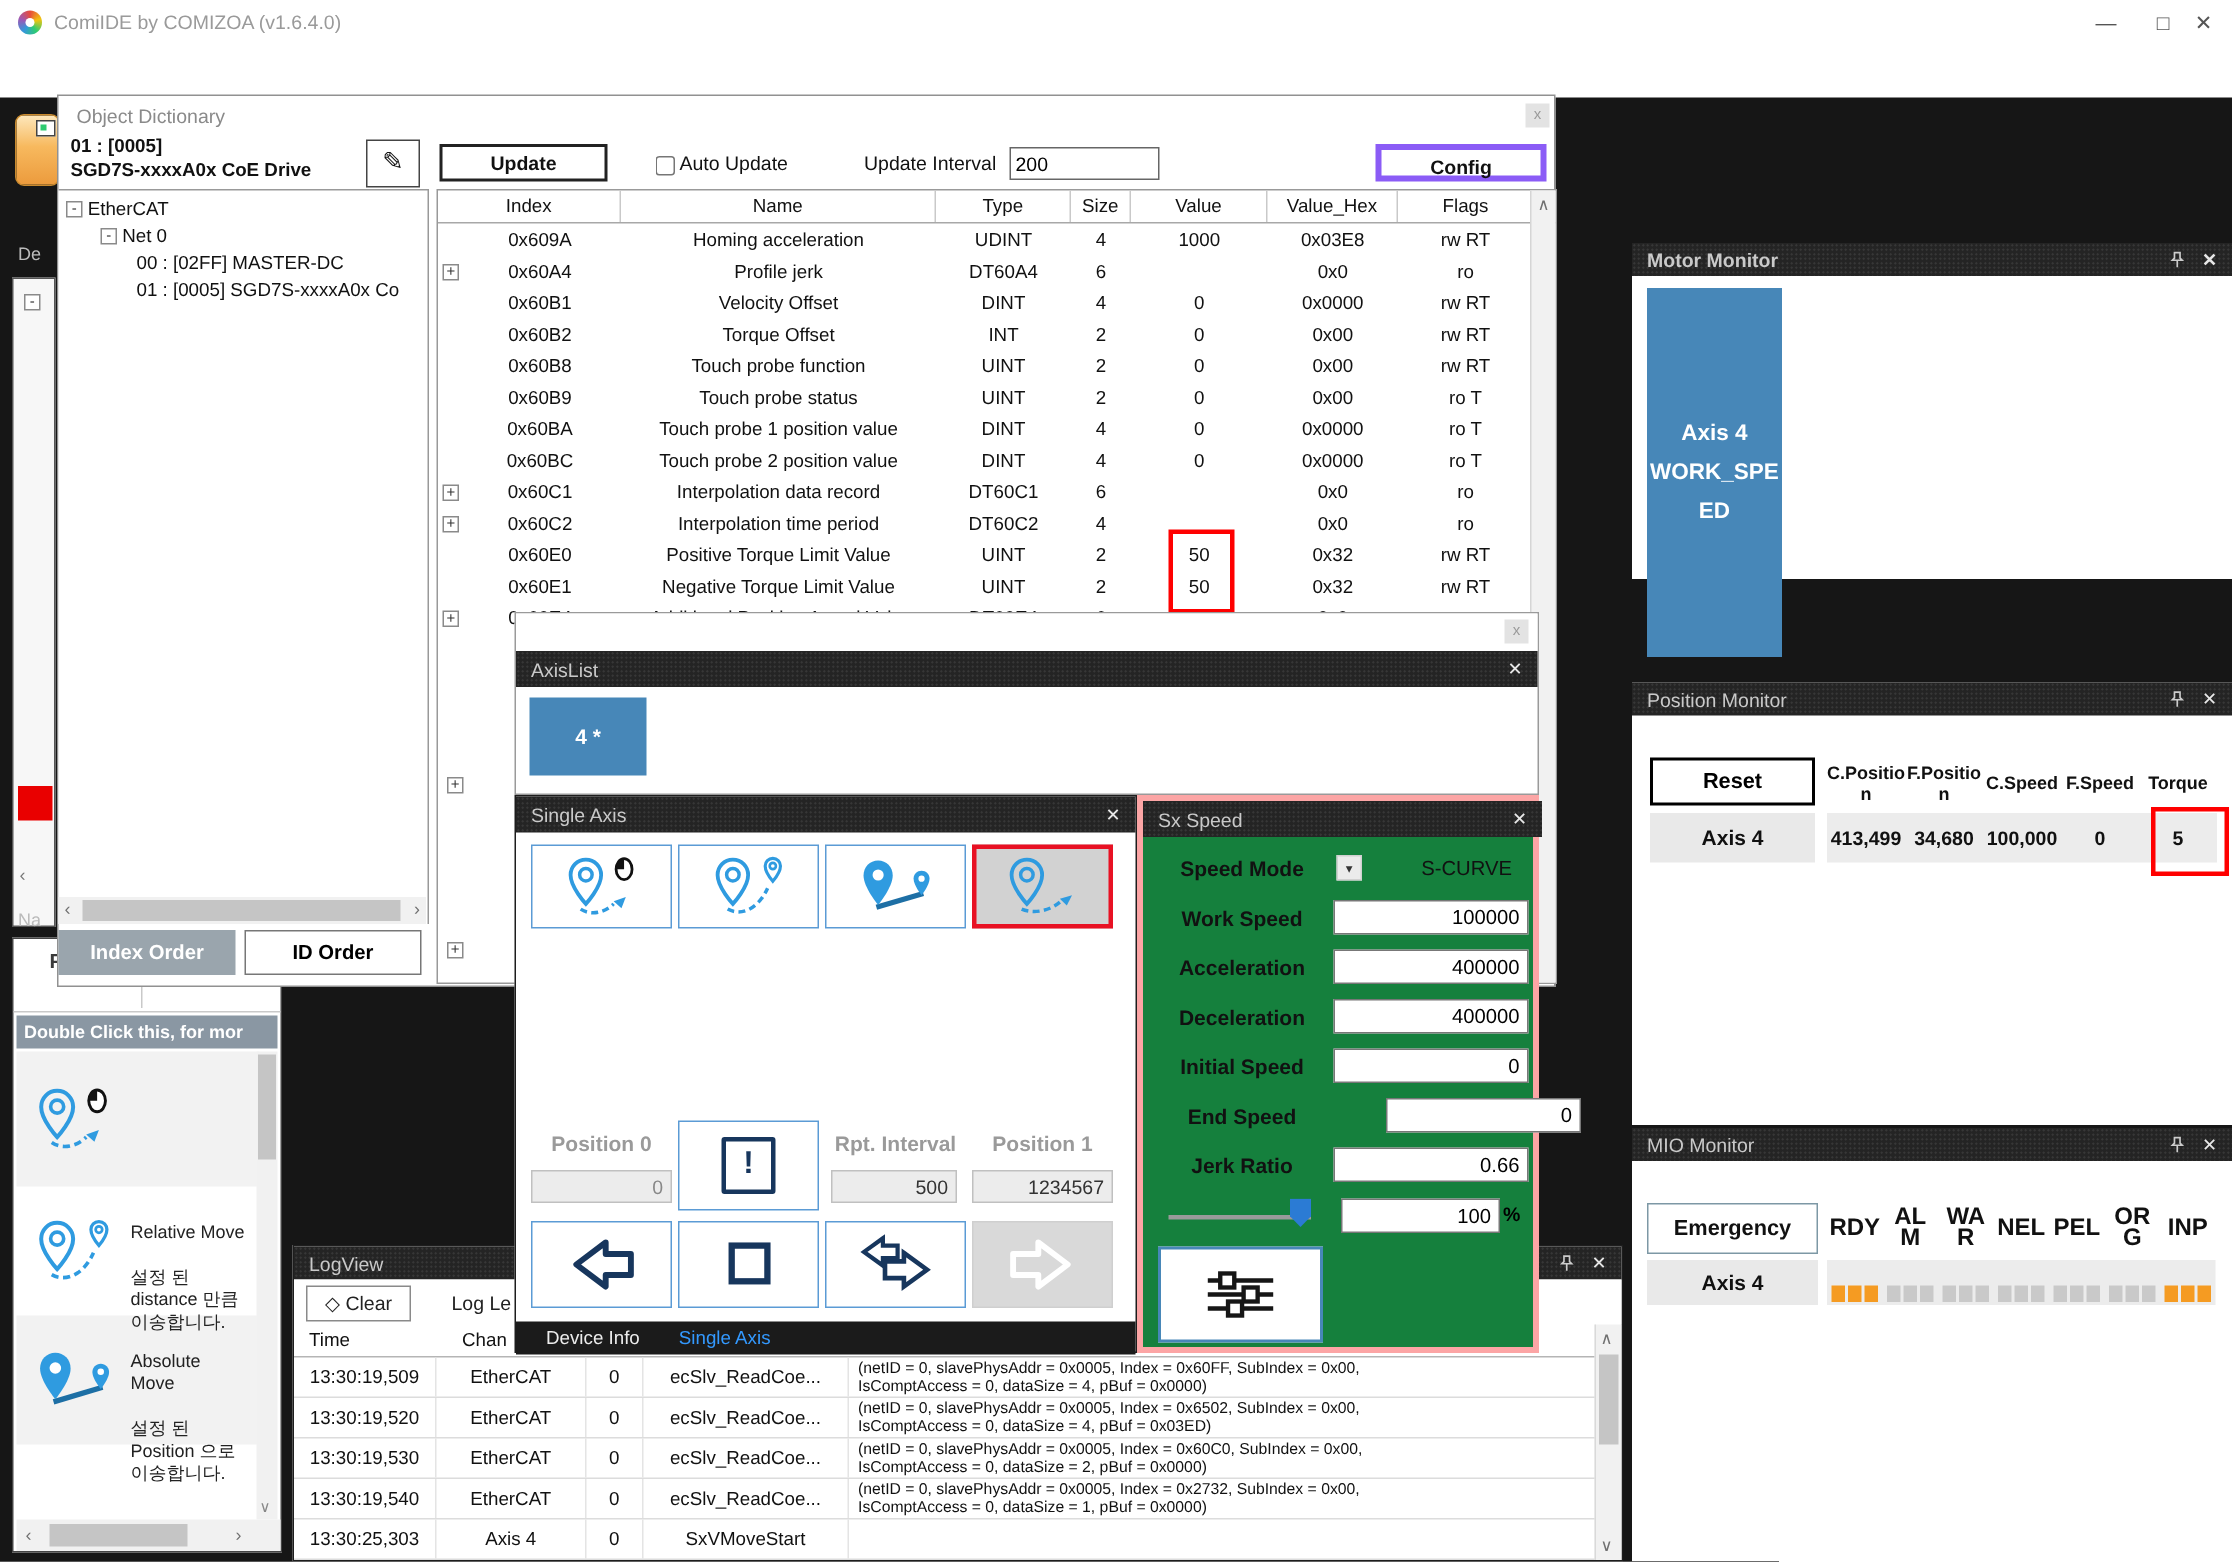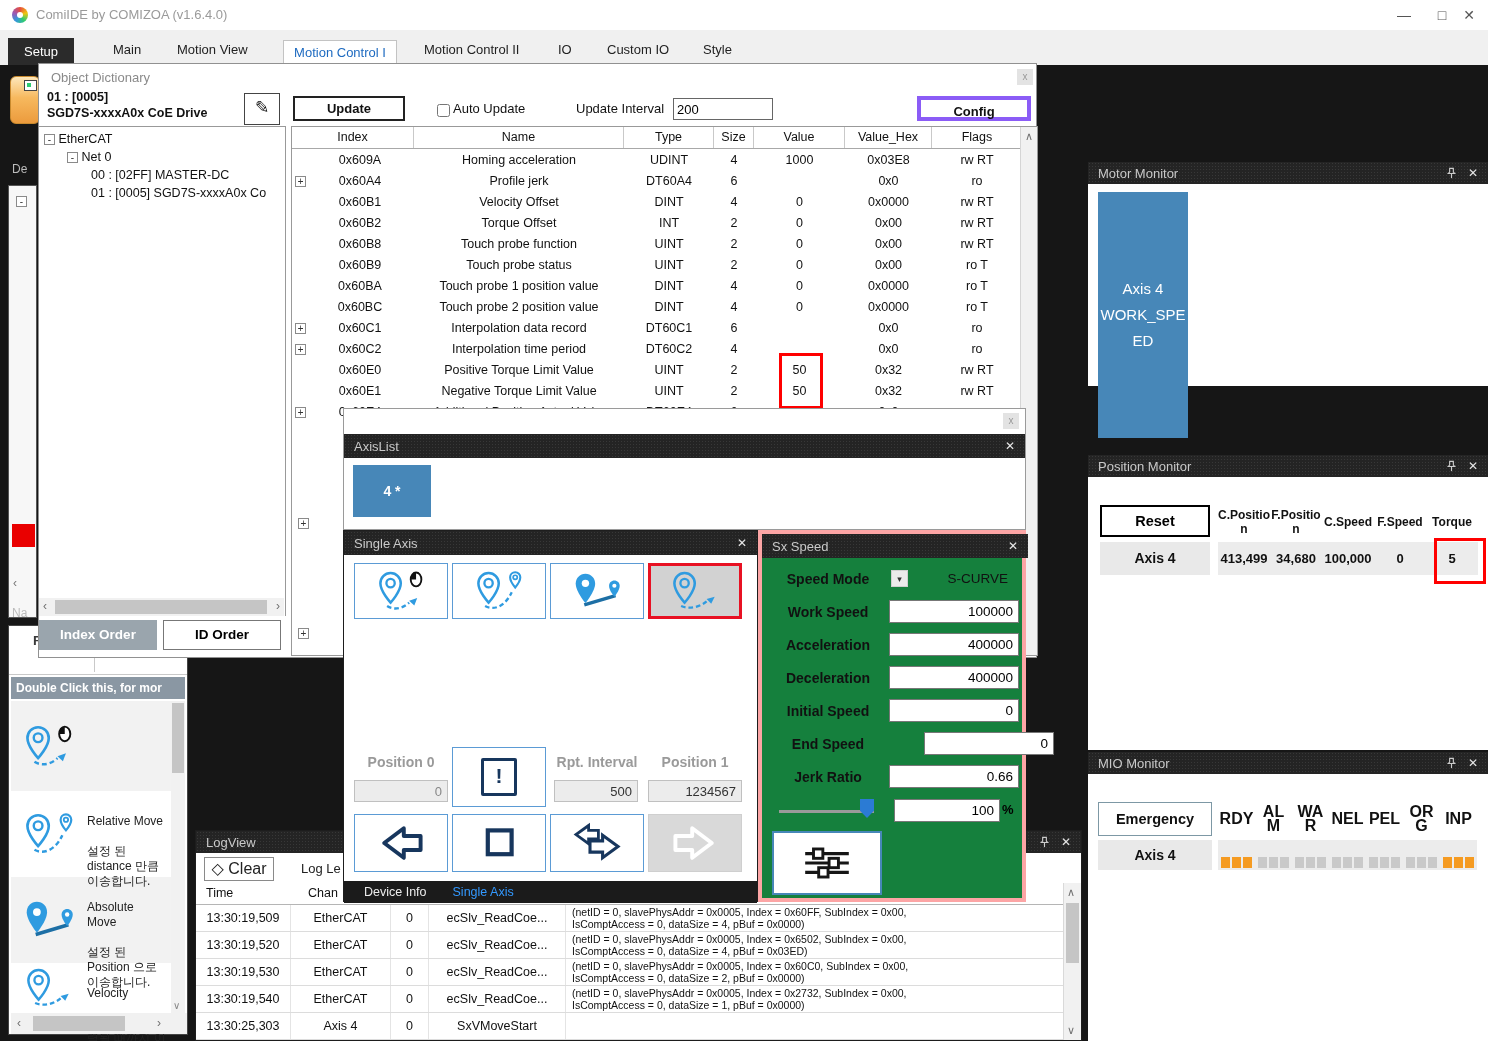--- a/index.html
+++ b/index.html
@@ -105,21 +105,21 @@
   .slider-track{left:17px;top:276px;width:95px;height:3px;background:#9a9a9a;}
   .slider-handle{left:98px;top:265px;width:14px;height:19px;background:#2b7bd4;
     clip-path:polygon(0 0,100% 0,100% 62%,50% 100%,0 62%);}
   .setbtn{left:10px;top:297px;width:110px;height:64px;border:2px solid #4787b8;background:#fff;
     display:flex;align-items:center;justify-content:center;box-sizing:border-box;}
   
   .lv{left:195px;top:830px;width:887px;height:211px;z-index:25;background:#fff;border:1px solid #1d1d1d;box-sizing:border-box;}
   .lv-bar{left:0;top:0;width:885px;height:22px;}
   .lv-tools{left:0;top:22px;width:885px;height:30px;background:#fff;}
   .clearbtn{left:8px;top:4px;width:70px;height:24px;border:1px solid #8a8a8a;background:#fff;
-    font-size:16px;color:#222;text-align:center;line-height:22px;box-sizing:border-box;}
+    font-size:13px;color:#222;text-align:center;line-height:22px;box-sizing:border-box;}
   .loglevel{left:105px;top:8px;font-size:13px;color:#222;}
   .lvh{left:0;top:52px;width:868px;height:22px;border-bottom:1px solid #b5b5b5;box-sizing:border-box;}
   .lvh span{position:absolute;font-size:12.5px;color:#111;top:3px;}
   .lvrows{left:0;top:74px;width:868px;}
   .lv-row{display:flex;height:26px;border-bottom:1px solid #dcdcdc;align-items:center;}
   .lv-row span{font-size:12.5px;color:#111;text-align:center;border-right:1px solid #e4e4e4;
     height:100%;display:flex;align-items:center;justify-content:center;box-sizing:border-box;}
   .lv-row span:nth-of-type(1){width:95px;}
   .lv-row span:nth-of-type(2){width:100px;}
   .lv-row span:nth-of-type(3){width:38px;}
@@ -188,30 +188,20 @@
   <div class="abs titlebar">
     <div class="abs appicon">
         <i></i>
       </div>
     <div class="abs apptitle">ComiIDE by COMIZOA (v1.6.4.0)</div>
     <div class="abs wctl" style="left:1390px;">—</div>
     <div class="abs wctl" style="left:1428px;">□</div>
     <div class="abs wctl" style="left:1455px;">✕</div>
   </div>
 
-  <div class="abs tabbar">
-    <div class="abs tab tab-setup">Setup</div>
-    <div class="abs tab" style="left:113px;">Main</div>
-    <div class="abs tab" style="left:177px;">Motion View</div>
-    <div class="abs tab tab-active">Motion Control I</div>
-    <div class="abs tab" style="left:424px;">Motion Control II</div>
-    <div class="abs tab" style="left:558px;">IO</div>
-    <div class="abs tab" style="left:607px;">Custom IO</div>
-    <div class="abs tab" style="left:703px;">Style</div>
-  </div>
 
   <div class="abs workspace"></div>
 
   <div class="abs orangeicon">
     <div style="position:absolute;right:2px;top:3px;width:11px;height:9px;background:#fff;border:1px solid #444;">
       <div style="position:absolute;left:2px;top:2px;width:4px;height:4px;background:#2ecc71;"></div>
     </div>
   </div>
   <div class="abs dock-lbl" style="left:12px;top:162px;">De</div>
   <div class="abs miniwhite">
@@ -273,50 +263,34 @@
         </div>
         <div class="nav-text">
           <span>Absolute
 Move</span><br>
           <span>설정 된
 Position 으로
 이송합니다.</span>
         </div>
       </div>
 
-      <div class="nav-item" style="height:50px;">
-        <div class="nav-icon">
-          <svg width="62" height="44" viewBox="0 0 44 38">
-            <path d="M13 3.5 C8 3.5 4.2 7.4 4.2 12.4 C4.2 19.6 13 29 13 29 C13 29 21.8 19.6 21.8 12.4 C21.8 7.4 18 3.5 13 3.5 Z" fill="none" stroke="#2f9be0" stroke-width="2.2"></path>
-            <circle cx="13" cy="12.2" r="3.6" fill="none" stroke="#2f9be0" stroke-width="2"></circle>
-            <path d="M10 32 C17 35 26 33 32 28" fill="none" stroke="#2f9be0" stroke-width="2" stroke-dasharray="4 2.5"></path>
-            <path d="M39 24 L32 26 L36 30 Z" fill="#2f9be0"></path>
-          </svg>
-        </div>
-        <div class="nav-text">
-          <span>Velocity</span><br>
-          <span>Stop 명령이 입
-력될 때까지 이
-송합니다.</span>
-        </div>
-      </div>
     </div>
 
     <div class="nav-vscroll">
       <div class="thumb" style="left:1px;top:2px;width:12px;height:70px;"></div>
       <span style="position:absolute;left:2px;bottom:2px;color:#888;font-size:10px;">∨</span>
     </div>
     <div class="abs nav-hscroll scrollh">
       <span class="ar" style="left:6px;top:2px;">‹</span>
       <div class="thumb" style="left:22px;top:3px;width:92px;height:15px;"></div>
       <span class="ar" style="left:146px;top:2px;">›</span>
     </div>
   </div>
 
-  <div class="abs rpanel" style="left:1088px;top:162px;width:400px;height:224px;">
+  <div class="abs rpanel" style="left:1088px;top:162px;width:400px;height:224px;font-weight:bold;">
     <div class="dbar" style="height:22px;">
       <span>Motor Monitor</span>
       <span class="pinicon">
         <svg width="13" height="13" viewBox="0 0 14 14">
             <path d="M5 1.5 h4 v4 l1.5 1.5 h-7 l1.5 -1.5 z" fill="none" stroke="#cccccc" stroke-width="1.2"></path>
             <line x1="7" y1="7" x2="7" y2="12" stroke="#ccc" stroke-width="1.2"></line>
           </svg>
       </span>
       <span class="x2">✕</span>
     </div>

